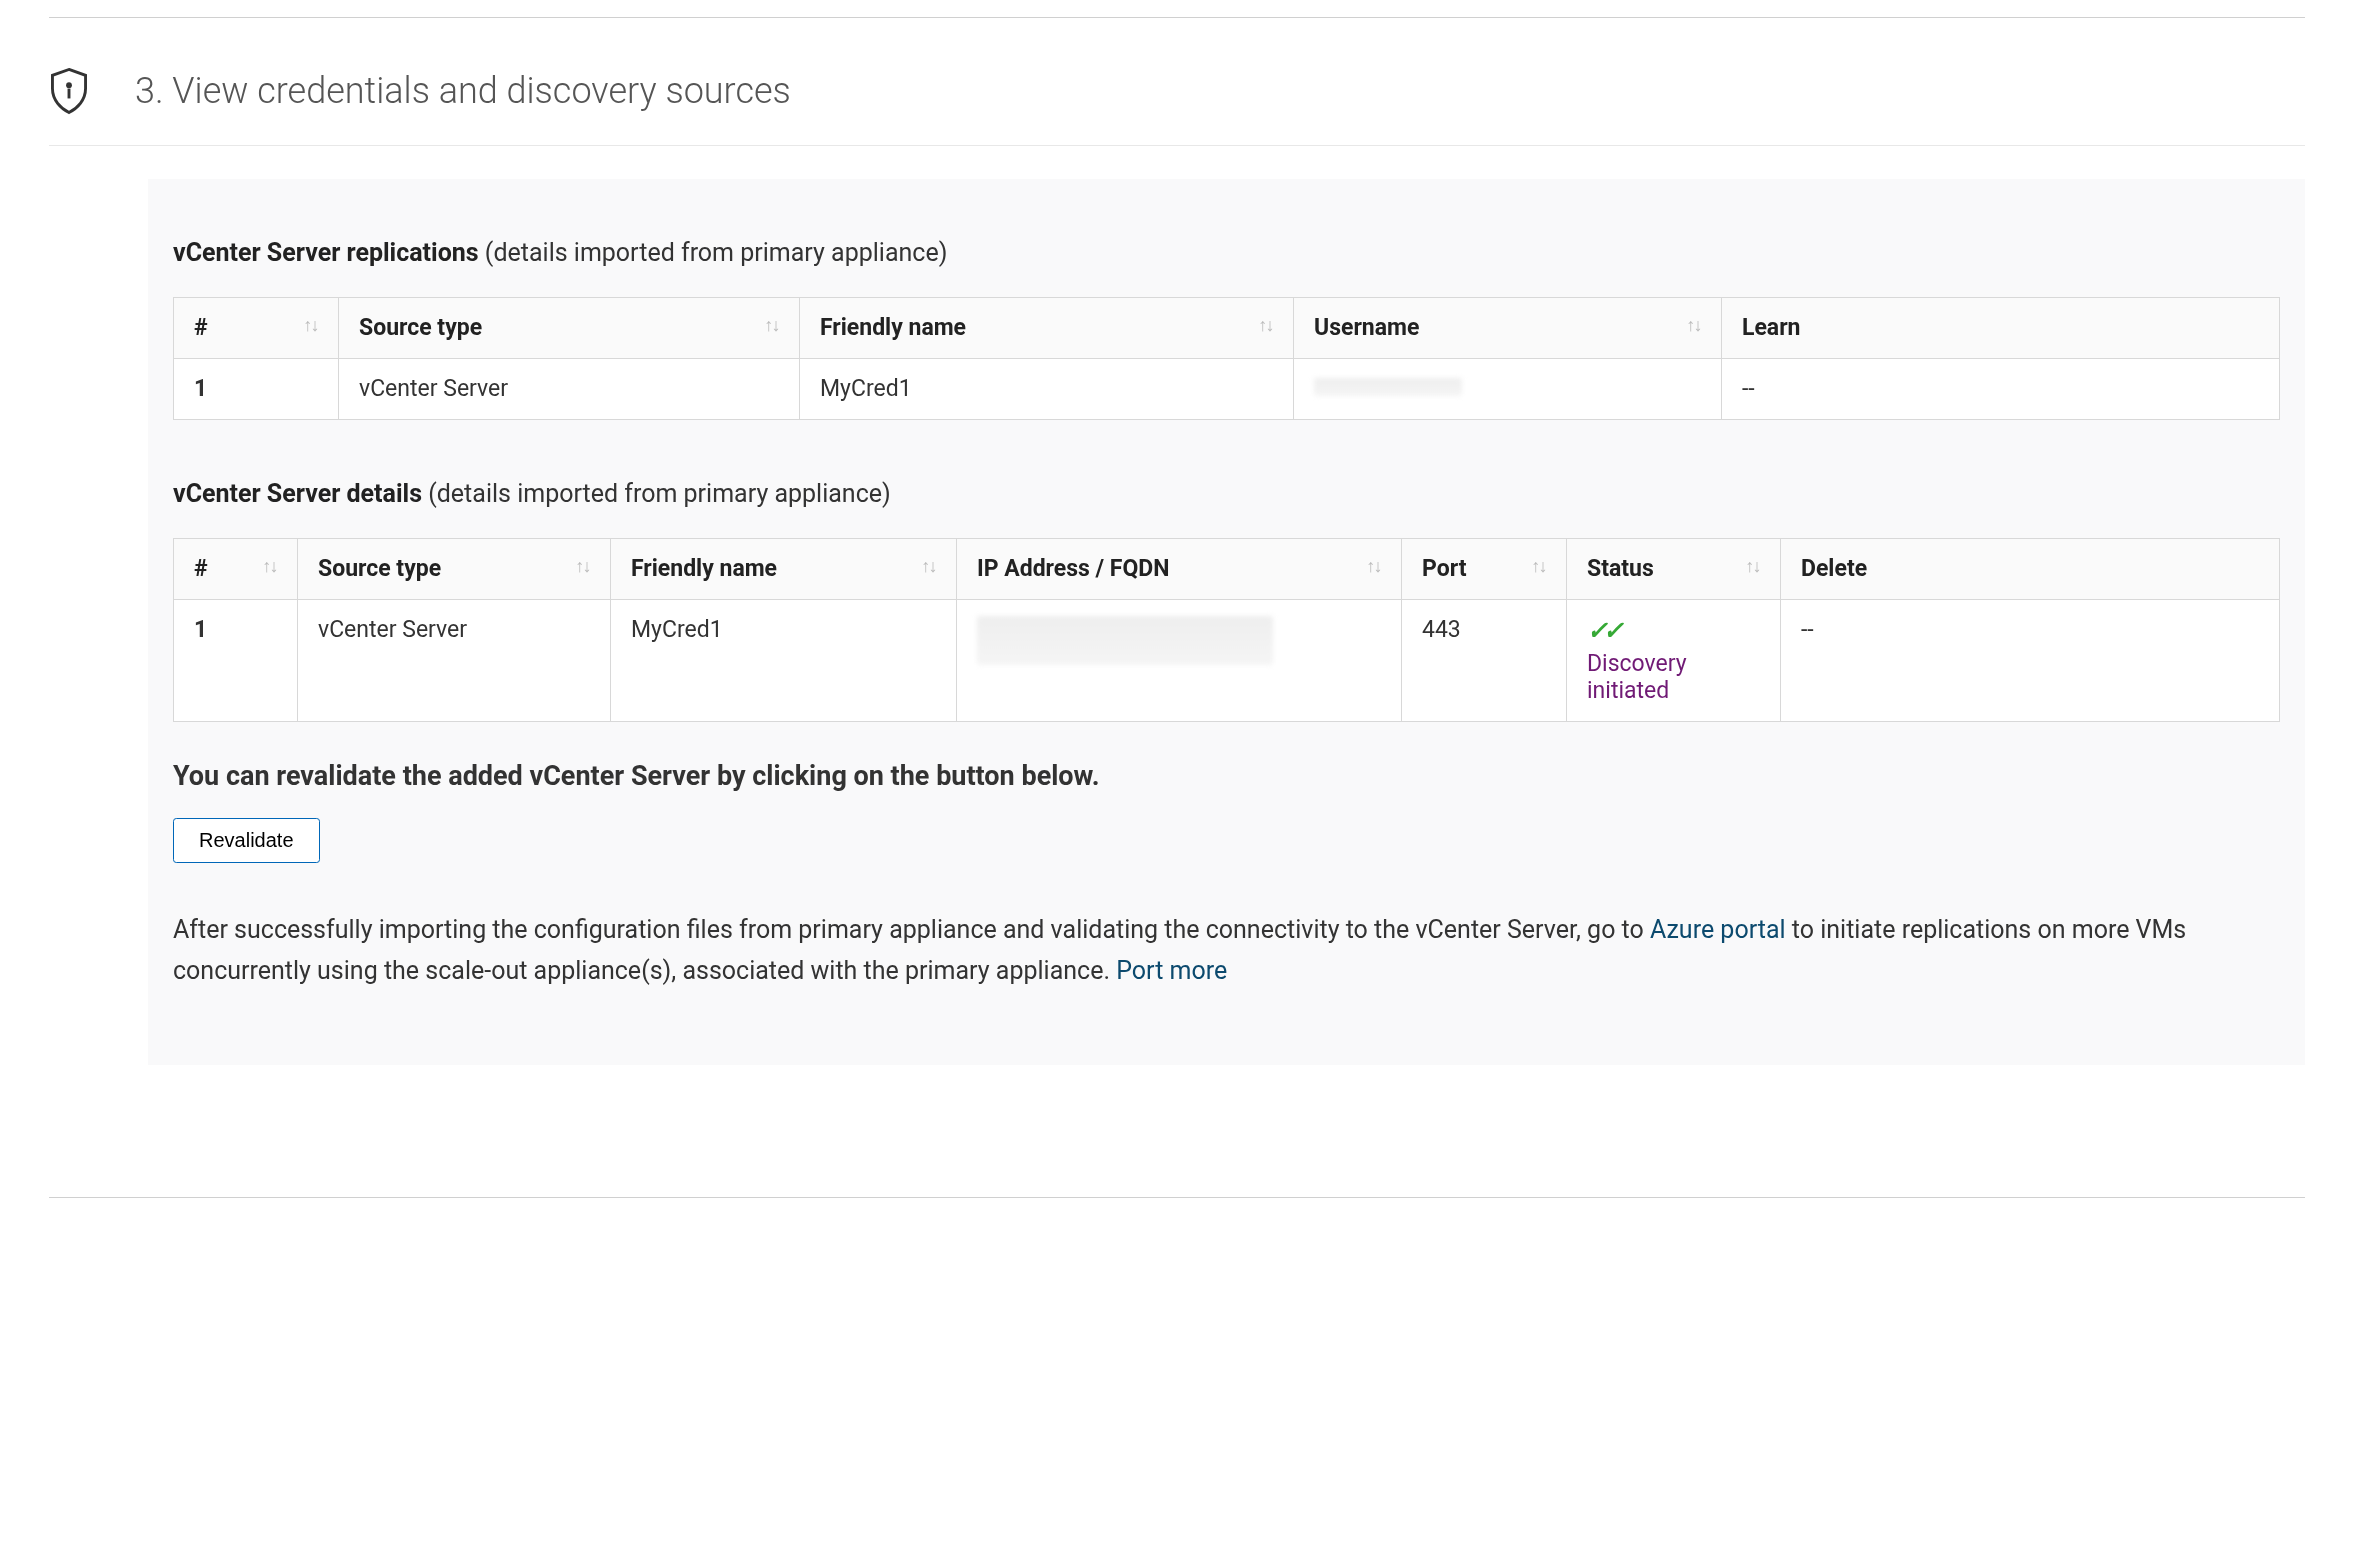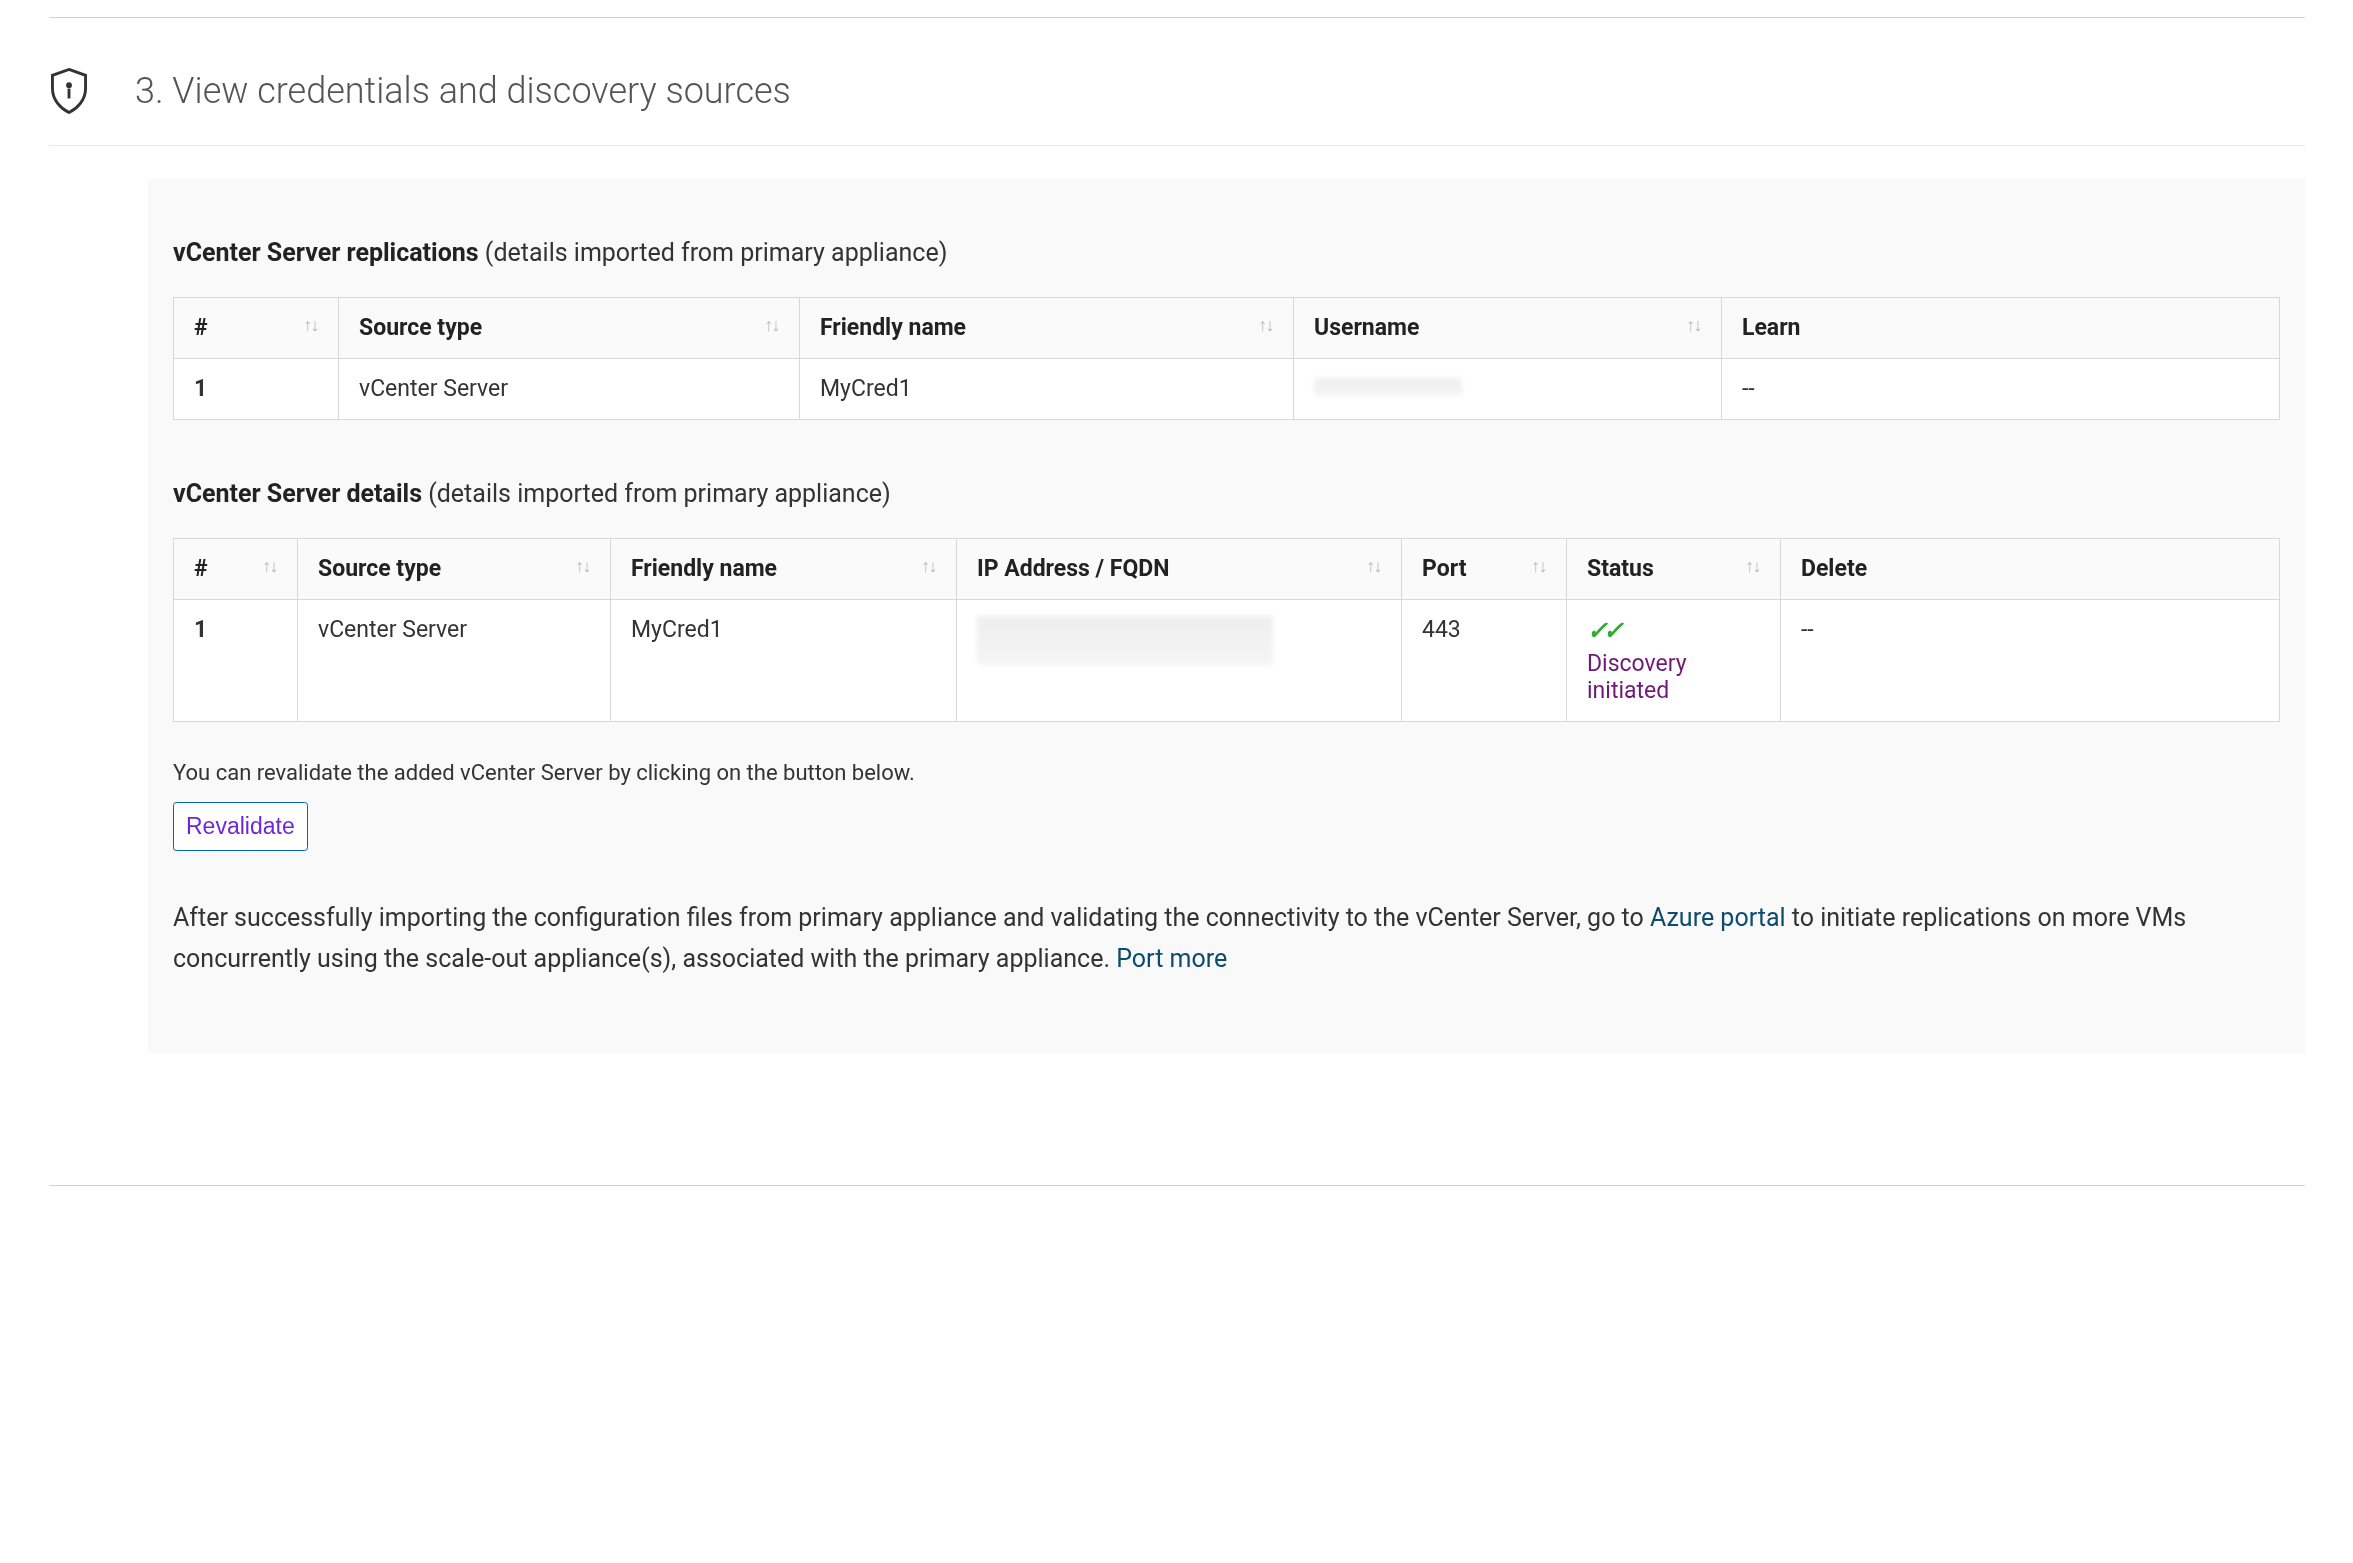--- a/index.html
+++ b/index.html
@@ -77,32 +77,33 @@
     float: right;
     color: #bbb;
     font-size: 18px;
     letter-spacing: -1.6px;
   }
   table.grid td { background: #fff; color:#333; }
 
   .spacer { height: 49px; }
 
   .help-text {
-    font-size: 22px;
+    font-size: 27px;
     color: #333;
-    margin: 33px 0 12px 0;
+    margin: 33px 0 20px 0;
     line-height: 1.6;
+    font-weight: bold;
   }
 
   .btn {
     background: #fff;
     border: 1.6px solid #0067b8;
-    color: #6d28d9;
-    font-size: 23px;
-    padding: 10px 12px;
+    color: #000000;
+    font-size: 20px;
+    padding: 10px 25px;
     cursor: pointer;
     border-radius: 3.3px;
   }
 
   .note {
     font-size: 25px;
     line-height: 1.65;
     color: #333;
     margin-top: 46px;
     max-width: 100%;

